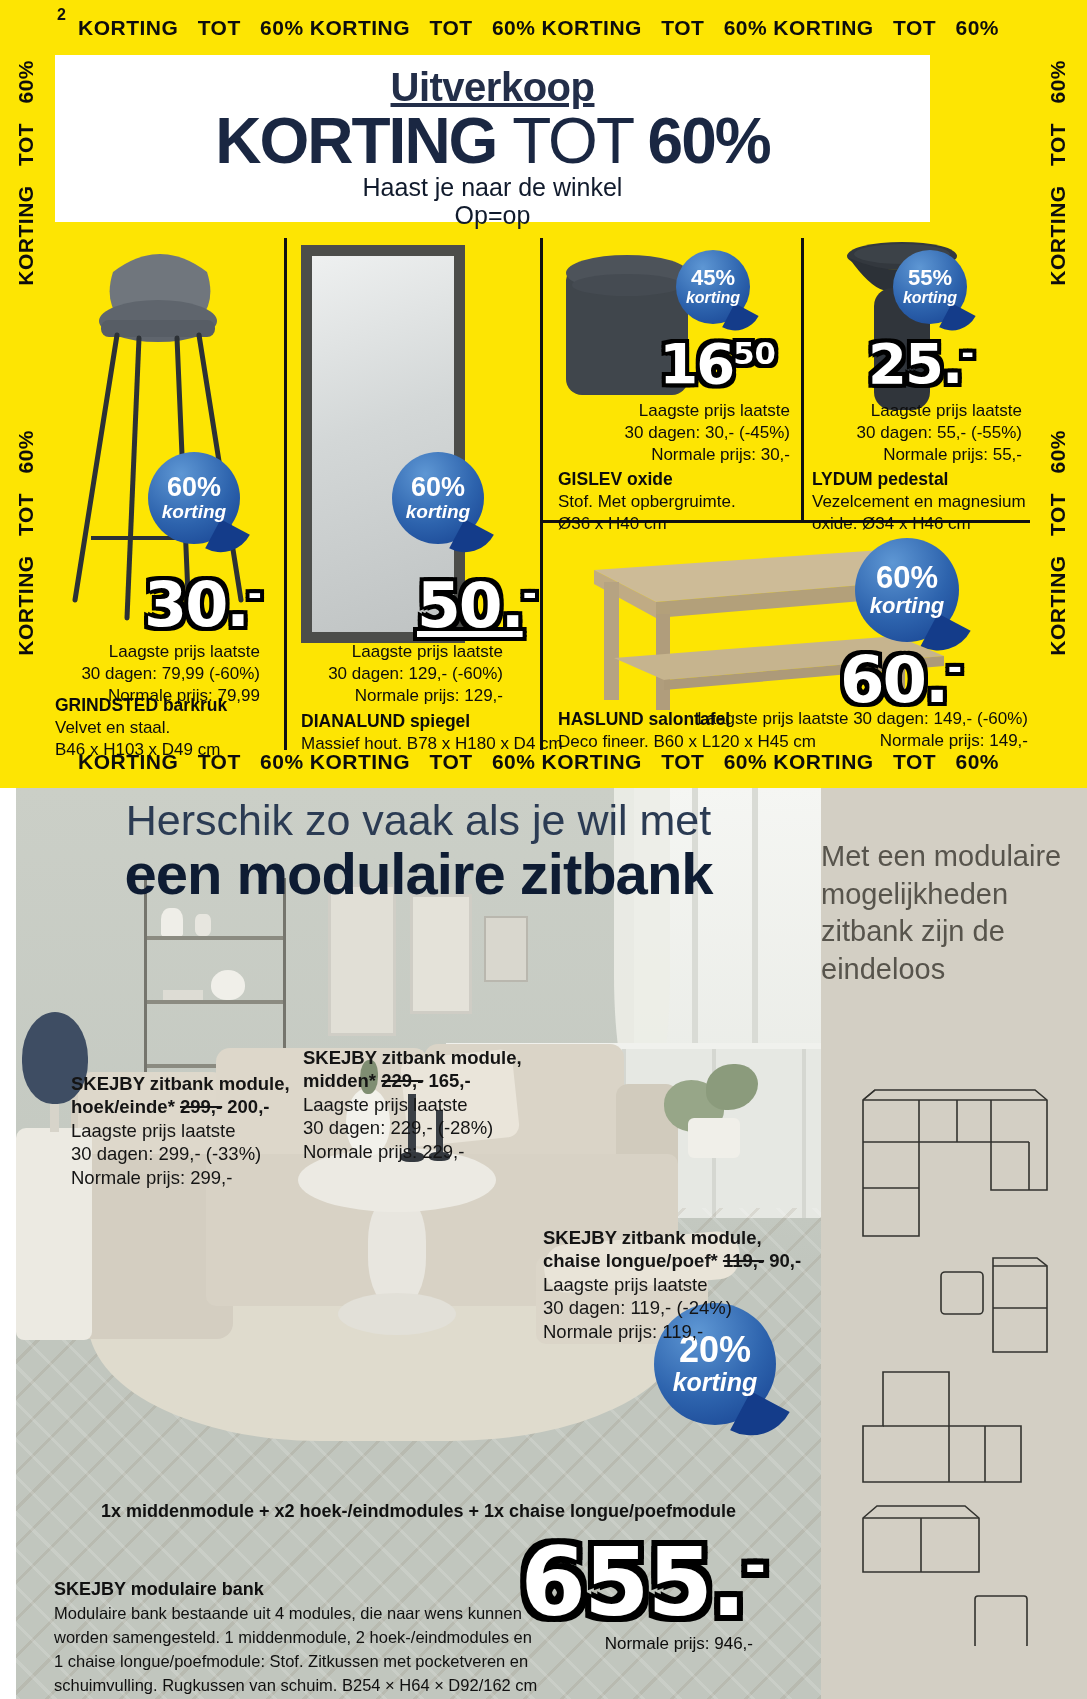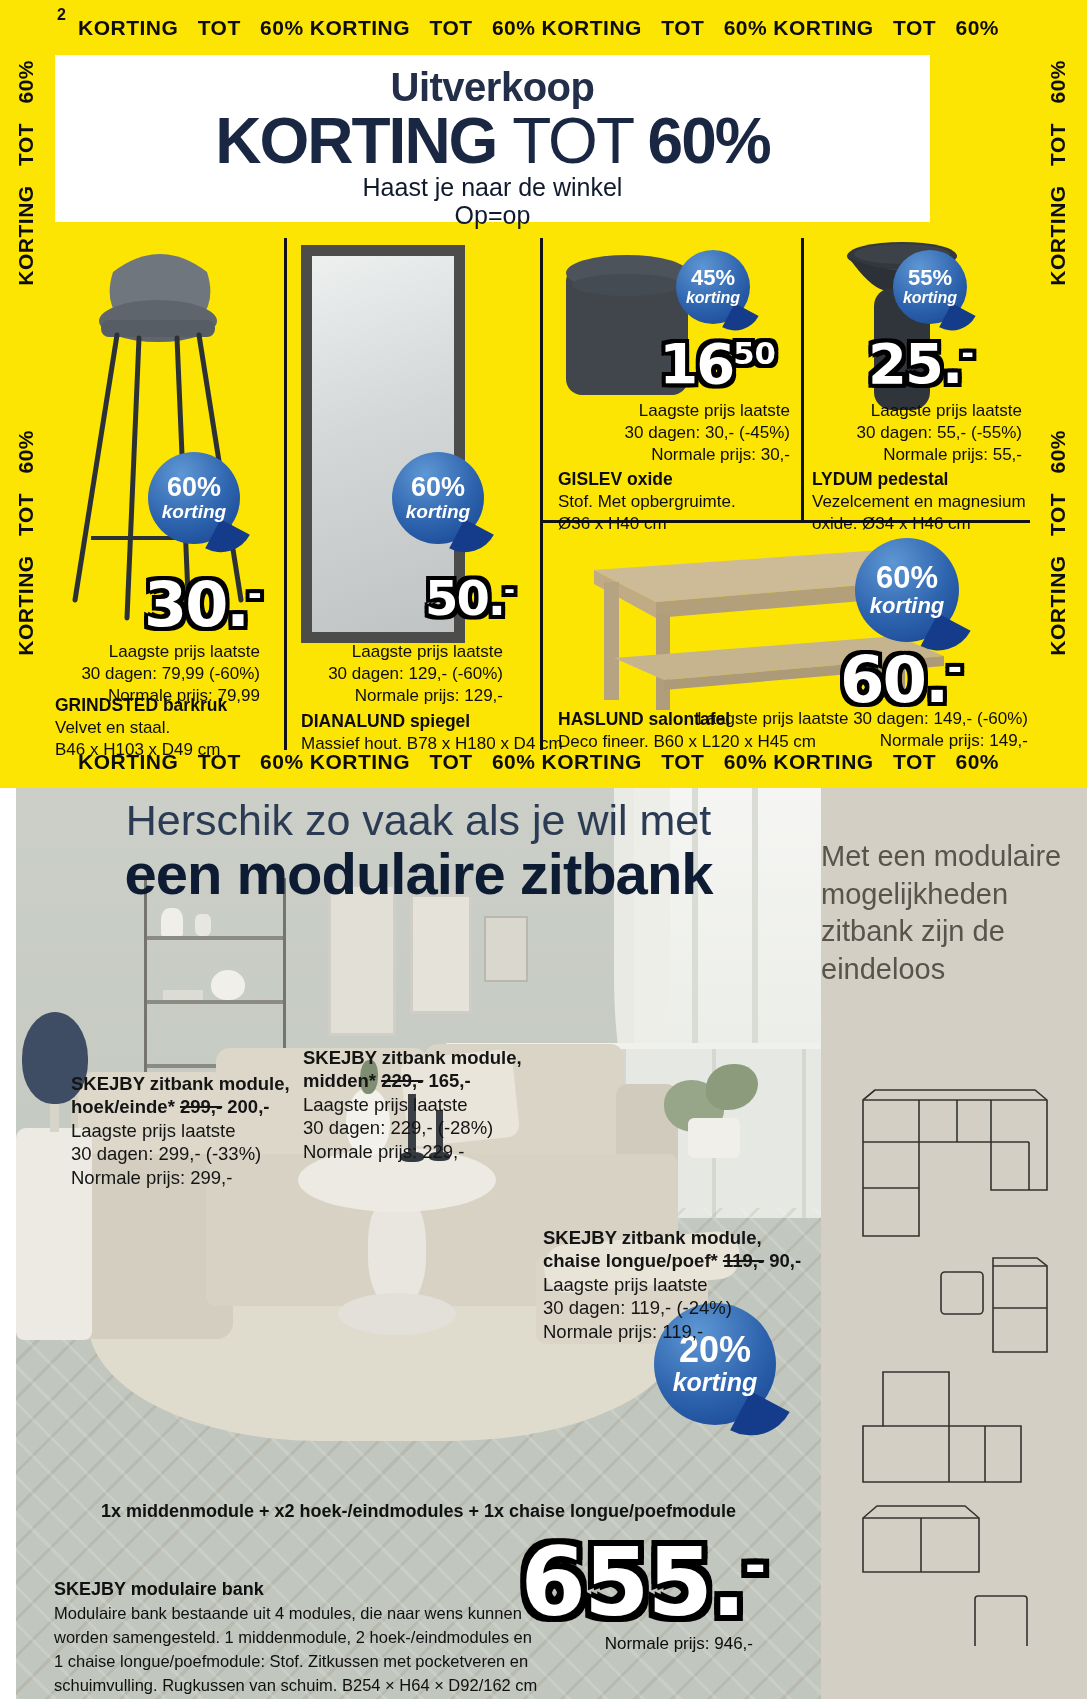--- a/index.html
+++ b/index.html
@@ -9,21 +9,21 @@
 
   
   .yellow { position:absolute; left:0; top:0; width:1087px; height:788px; background:#FDE503; }
   .kt-row { position:absolute; left:78px; right:88px; display:flex; justify-content:space-between;
             font-size:21px; font-weight:700; letter-spacing:.5px; word-spacing:13px; color:#0d0d0d; }
   .kt-side { position:absolute; writing-mode:vertical-rl; transform:rotate(180deg);
              font-size:21px; font-weight:700; letter-spacing:.5px; word-spacing:13px; color:#0d0d0d; white-space:nowrap; }
   .pageno { position:absolute; left:57px; top:6px; font-size:16px; font-weight:700; color:#111; }
 
   .headerbox { position:absolute; left:55px; top:55px; width:875px; height:167px; background:#fff; text-align:center; }
-  .hb-title { margin-top:10px; font-size:40px; font-weight:800; color:#232e49; letter-spacing:-.5px; }
+  .hb-title { margin-top:10px; font-size:40px; font-weight:800; color:#232e49; letter-spacing:-.5px;text-decoration:underline; }
   .hb-head  { font-size:64px; line-height:.98; color:#1a2742; letter-spacing:-2px; }
   .hb-head .h-bold { font-weight:800; }
   .hb-head .h-med  { font-weight:500; }
   .hb-sub { font-size:25px; color:#101a2c; line-height:1.15; }
 
   .divider { position:absolute; background:#111; }
 
   
   .badge { position:absolute; border-radius:50%; z-index:7; display:flex; flex-direction:column;
            align-items:center; justify-content:center; color:#fff;
@@ -138,21 +138,21 @@
       <div>B46 x H103 x D49 cm</div>
     </div>
 
     <div class="abs" style="left:301px;top:245px;width:164px;height:398px;background:#45464310;border:11px solid #4c4d4a;box-shadow:inset 0 0 0 4px #8d8e88;">
       <div style="width:100%;height:100%;background:linear-gradient(160deg,#eef0f0 0%,#d3d7d7 45%,#bfc3c3 100%);"></div>
     </div>
     <div class="badge badge-m" style="left:392px;top:452px;">
       <div class="pct">60%</div>
       <div class="lbl">korting</div>
     </div>
-    <div class="price o4" style="right:572px;top:574px;font-size:48px;"><span>50.</span><span class="psup">-</span></div>
+    <div class="price o4" style="right:550px;top:574px;font-size:63px;text-decoration:underline;"><span>50.</span><span class="psup">-</span></div>
     <div class="pinfo" style="right:584px;top:641px;">
       <div>Laagste prijs laatste</div>
       <div>30 dagen: 129,- (-60%)</div>
       <div>Normale prijs: 129,-</div>
     </div>
     <div class="pblock" style="left:301px;top:710px;">
       <div class="pname">DIANALUND spiegel</div>
       <div>Massief hout. B78 x H180 x D4 cm</div>
     </div>
 

